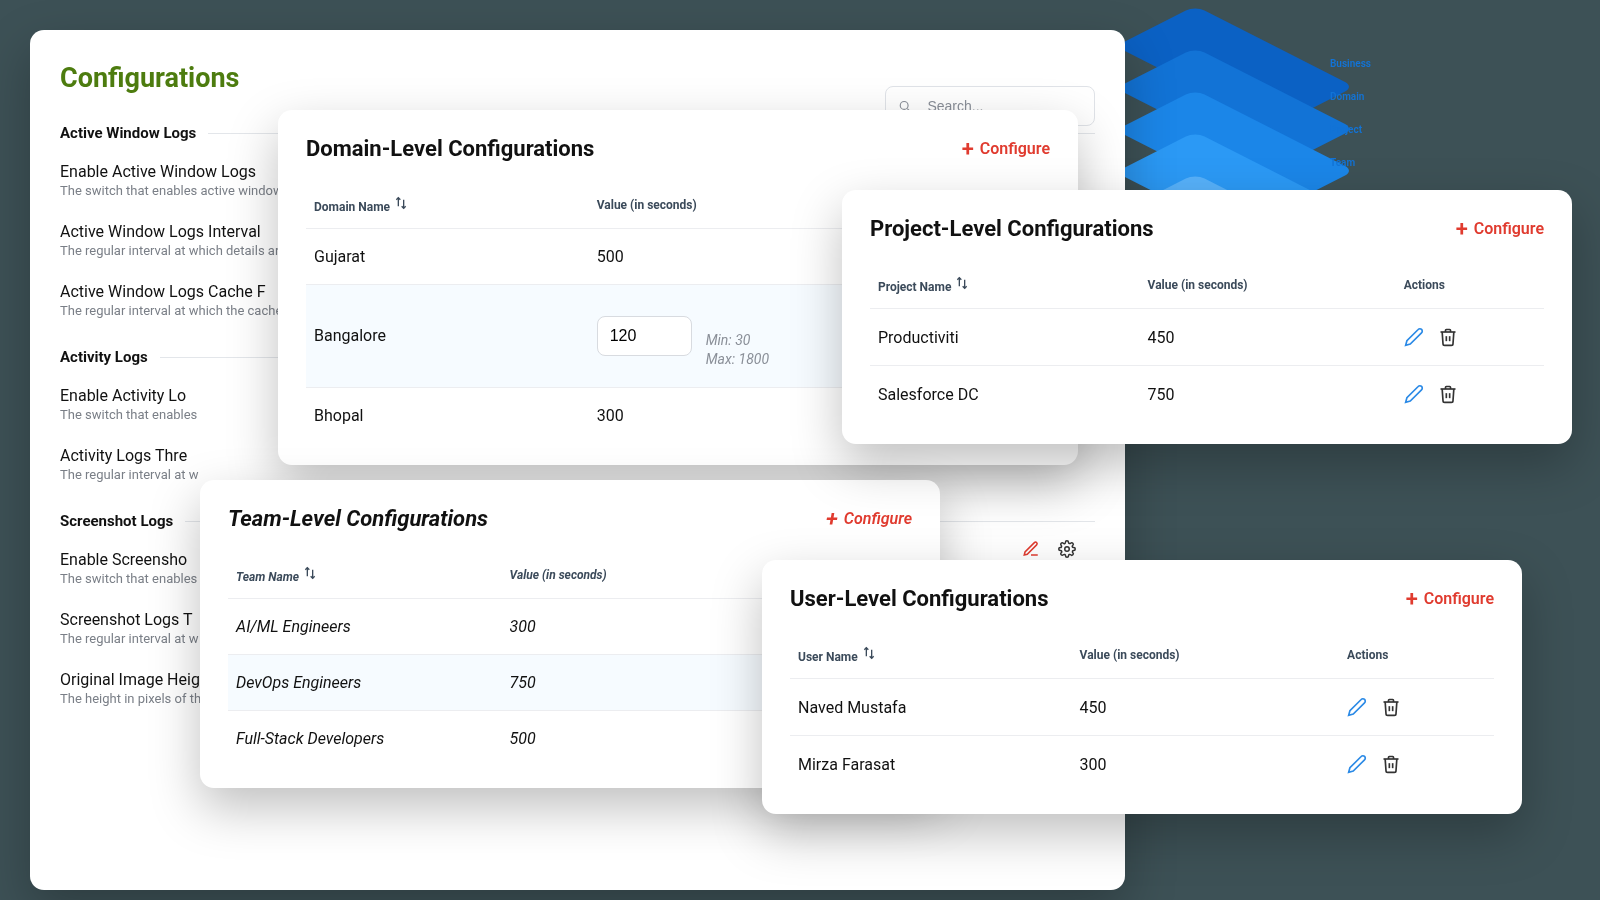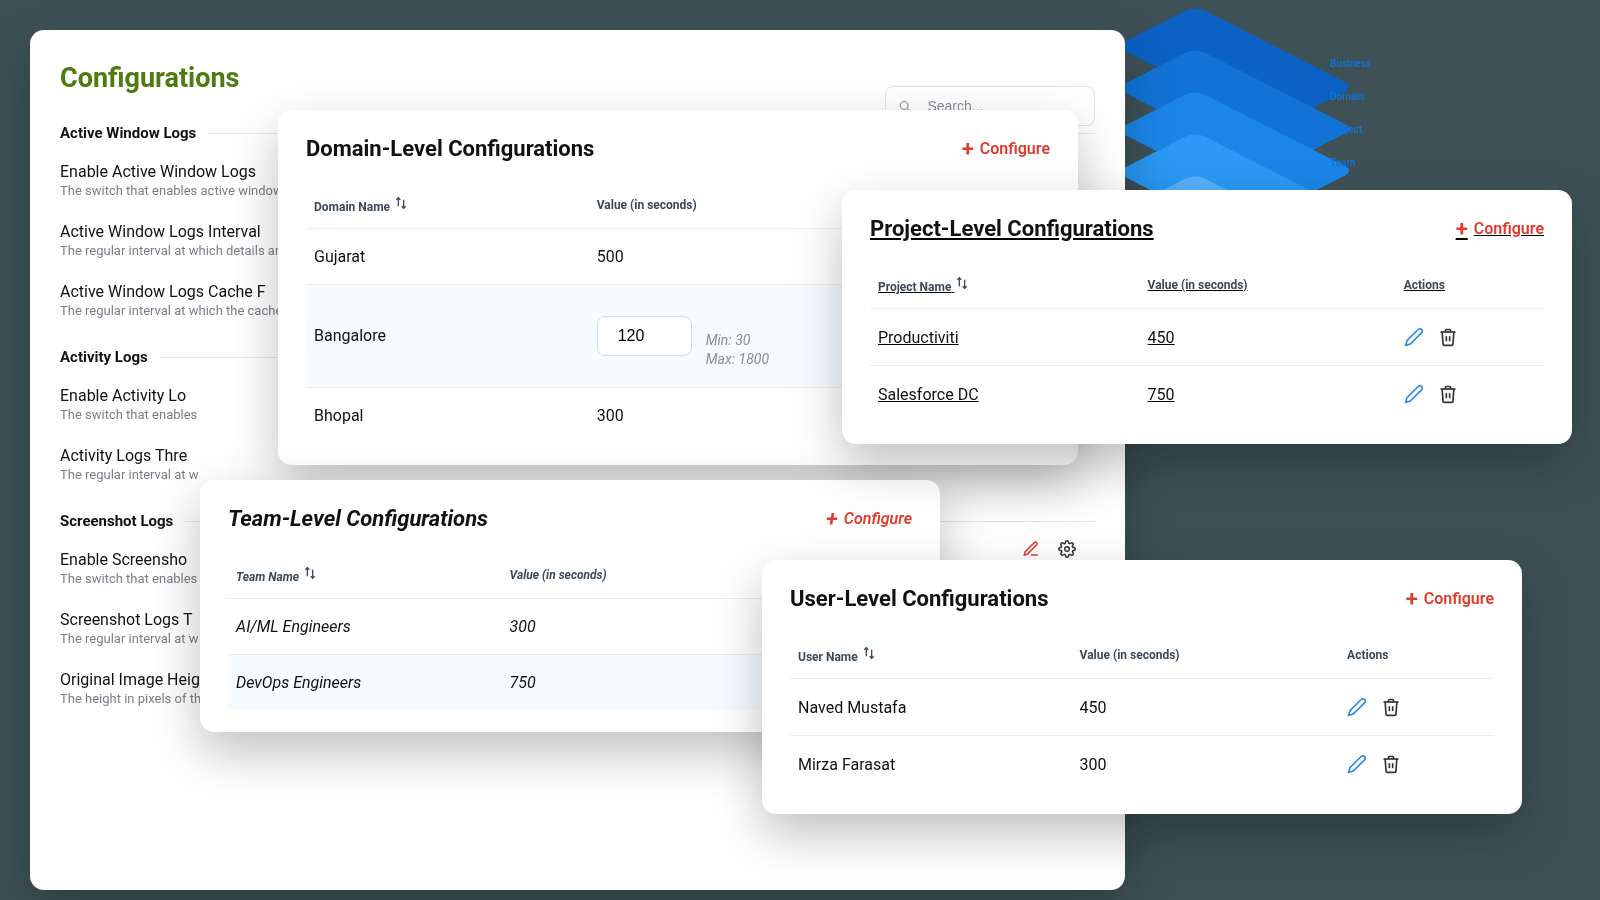--- a/index.html
+++ b/index.html
@@ -17,34 +17,34 @@
   .section-rule { display:flex; align-items:center; gap:12px; margin-top:30px; margin-bottom:20px;}
   .section-rule .label{font-size:15px;font-weight:700;color:#111;white-space:nowrap;}
   .section-rule .line{flex:1;height:1px;background:#e3e6ea;}
   .setting { margin-bottom: 24px; }
   .setting-title { font-size: 16px; color: #111; }
   .setting-desc { font-size: 13px; color: #7a7f87; margin-top: 2px; }
 
   
   .domain-card { left: 278px; top: 110px; width: 800px; padding: 26px 28px 22px; }
   .team-card { left: 200px; top: 480px; width: 740px; padding: 26px 28px 22px; font-style: italic; }
-  .project-card { left: 842px; top: 190px; width: 730px; padding: 26px 28px 22px; text-decoration: underline; }
+  .project-card { left: 842px; top: 190px; width: 730px; padding: 26px 28px 22px; }
   .user-card { left: 762px; top: 560px; width: 760px; padding: 26px 28px 22px; }
 
   .level-title { font-size: 22px; font-weight: 700; color: #111; }
   .level-head { display: flex; justify-content: space-between; align-items: center; margin-bottom: 20px; }
   .configure-btn { color: #e03b2f; font-weight: 600; font-size: 16px; display: flex; align-items: center; gap: 6px; cursor: pointer; }
   .configure-btn .plus { font-size: 22px; line-height: 1; }
 
   table { width: 100%; border-collapse: collapse; }
   th { text-align: left; font-size: 12px; font-weight: 700; color: #3b4a5a; padding: 14px 8px; }
   .sort-ic { display:inline-flex; gap:1px; }
   td { font-size: 16px; color: #111; padding: 18px 8px; border-top: 1px solid #ecedf0; }
   tr.highlight td { background: #f6fbff; }
-  .value-input { width: 95px; height: 40px; border: 1px solid #d8dbe0; border-radius: 8px; padding: 0 20px; font-size: 16px; }
+  .value-input { width: 95px; height: 40px; border: 1px solid #d8dbe0; border-radius: 8px; padding: 0 12px; font-size: 16px; }
   .minmax { color: #8a8f98; font-style: italic; font-size: 14px; line-height: 1.35; margin-top: 28px; }
   .val-cell { display: flex; align-items: center; gap: 14px; }
   .actions-cell { display: flex; gap: 14px; }
   .icon-btn { cursor: pointer; display: inline-flex; }
 
   
   svg { display: block; }
 
   
   .layers-stack { position: absolute; left: 1150px; top: 24px; width: 200px; }
@@ -227,20 +227,24 @@
     </tr>
       </thead>
     <tbody>
       <tr>
         <td>AI/ML Engineers</td>
         <td>300</td>
       </tr>
       <tr class="highlight">
         <td>DevOps Engineers</td>
         <td>750</td>
+      </tr>
+      <tr>
+        <td>Full-Stack Developers</td>
+        <td>500</td>
       </tr>
     </tbody>
   </table>
 </div>
 
 <div class="card project-card">
   <div class="level-head">
     <div class="level-title">Project-Level Configurations</div>
     <div class="configure-btn">
       <span class="plus">+</span>

